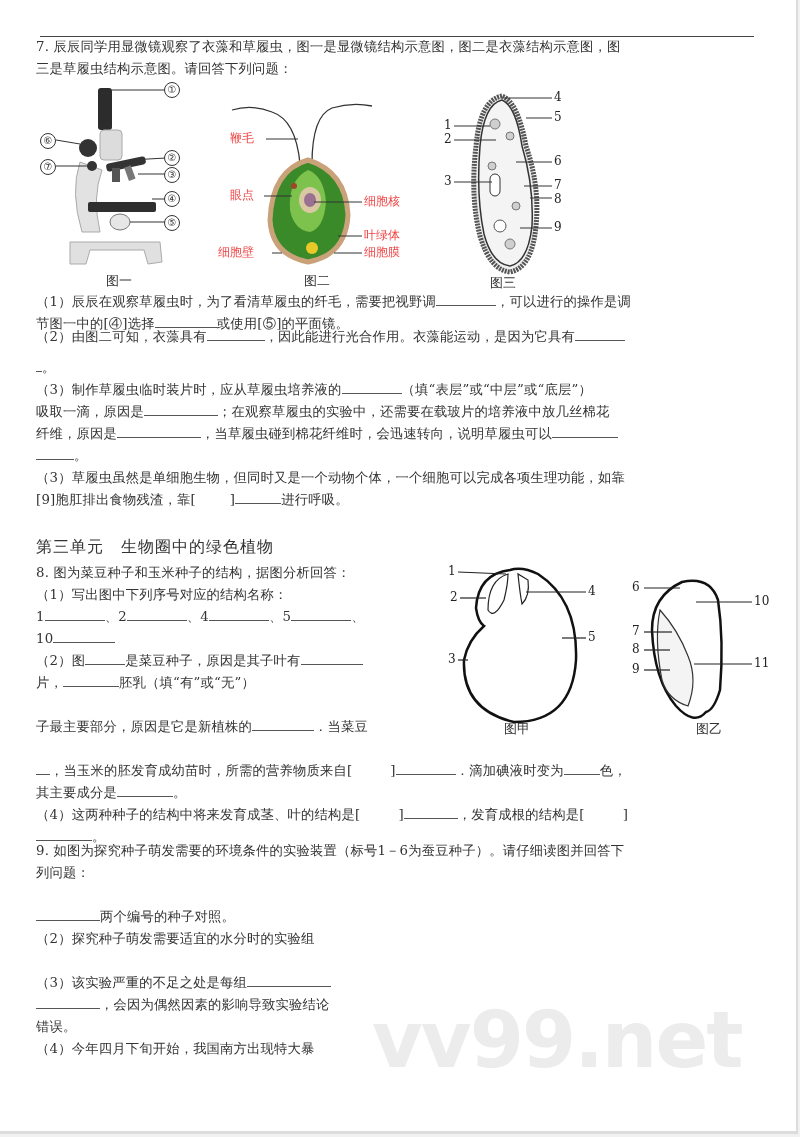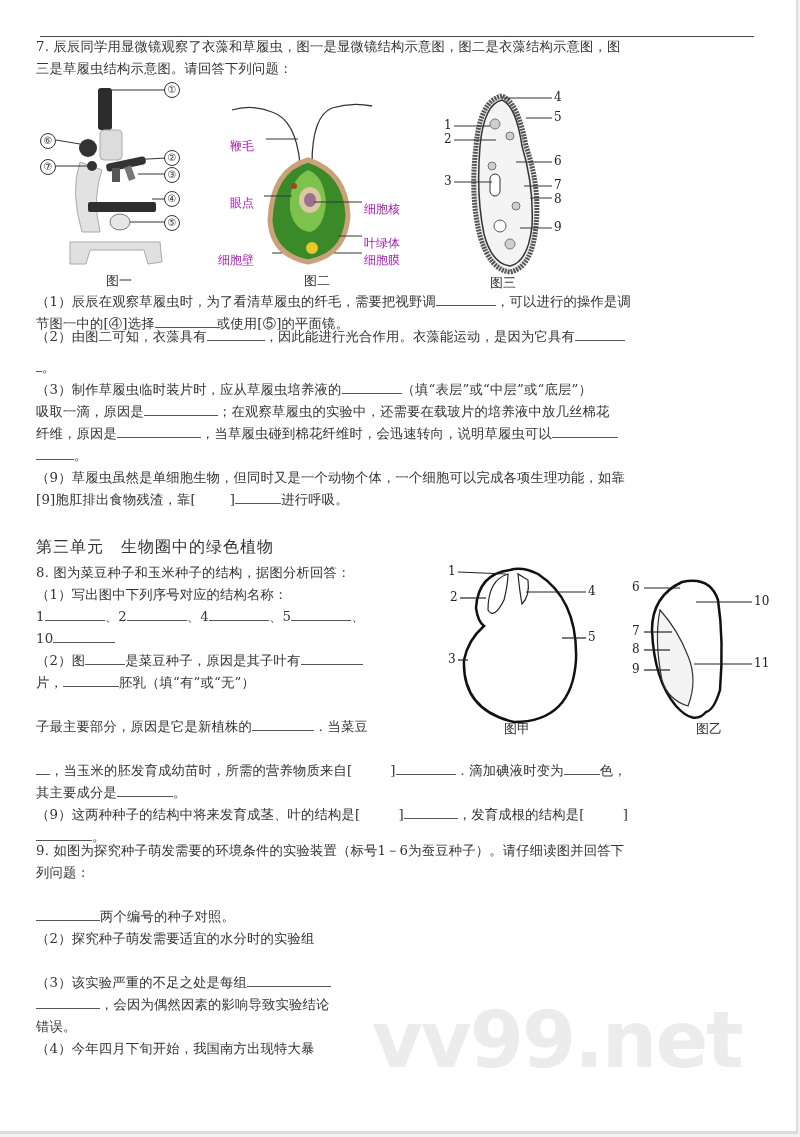--- a/index.html
+++ b/index.html
@@ -10,21 +10,21 @@
   .page {
     position: absolute; left: 0; top: 0; width: 796px; height: 1131px;
     background: #ffffff; border-right: 2px solid #dcdcdc; border-bottom: 3px solid #dcdcdc;
   }
   .topline { position: absolute; left: 40px; top: 36px; width: 714px; height: 1px; background: #444; }
   .p { position: absolute; left: 36px; font-size: 13.3px; line-height: 22px; white-space: nowrap; letter-spacing: 0.2px; }
   .blank { display: inline-block; border-bottom: 1px solid #555; height: 14px; vertical-align: baseline; }
   .h3 { position: absolute; left: 36px; top: 537px; font-size: 16px; letter-spacing: 1px; color: #333; font-family: "DejaVu Sans", sans-serif; }
   .fig { position: absolute; }
   .cap { position: absolute; font-size: 13px; font-family: "DejaVu Sans", sans-serif; color: #333; }
-  .lbl { position: absolute; font-size: 12px; font-family: "DejaVu Sans", sans-serif; color: #a21caf; margin-top: 8px; }
+  .lbl { position: absolute; font-size: 12px; font-family: "DejaVu Sans", sans-serif; color: #ef4444; }
   .num { position: absolute; font-size: 12px; font-family: "DejaVu Serif", serif; color: #222; }
   .circ { position: absolute; width: 14px; height: 14px; border: 1px solid #333; border-radius: 50%; font-size: 10px; line-height: 14px; text-align: center; font-family: "DejaVu Sans", sans-serif; background: #fff; }
   .watermark {
     position: absolute; left: 372px; top: 995px; font-size: 78px; font-weight: bold;
     font-family: "DejaVu Sans", sans-serif; color: #ececec; letter-spacing: -2px;
   }
 </style>
 </head>
 <body>
 
@@ -141,21 +141,21 @@
   </div>
   <div class="p" style="top:401px">
     <span>吸取一滴，原因是</span><span class="blank" style="width:74px"></span><span>；在观察草履虫的实验中，还需要在载玻片的培养液中放几丝棉花</span>
   </div>
   <div class="p" style="top:423px">
     <span>纤维，原因是</span><span class="blank" style="width:84px"></span><span>，当草履虫碰到棉花纤维时，会迅速转向，说明草履虫可以</span><span class="blank" style="width:66px"></span>
   </div>
   <div class="p" style="top:445px">
     <span class="blank" style="width:38px"></span><span>。</span>
   </div>
-  <div class="p" style="top:467px">（9）草履虫虽然是单细胞生物，但同时又是一个动物个体，一个细胞可以完成各项生理功能，如靠</div>
+  <div class="p" style="top:467px">（3）草履虫虽然是单细胞生物，但同时又是一个动物个体，一个细胞可以完成各项生理功能，如靠</div>
   <div class="p" style="top:489px">
     <span>[9]胞肛排出食物残渣，靠[</span><span style="display:inline-block;width:34px"></span><span>]</span><span class="blank" style="width:46px"></span><span>进行呼吸。</span>
   </div>
 
   <div class="h3">第三单元　生物圈中的绿色植物</div>
 
   <div class="p" style="top:562px">8. 图为菜豆种子和玉米种子的结构，据图分析回答：</div>
   <div class="p" style="top:584px">（1）写出图中下列序号对应的结构名称：</div>
   <div class="p" style="top:606px">
     <span>1</span><span class="blank" style="width:60px"></span><span>、2</span><span class="blank" style="width:60px"></span><span>、4</span><span class="blank" style="width:60px"></span><span>、5</span><span class="blank" style="width:60px"></span><span>、</span>
@@ -172,21 +172,21 @@
   <div class="p" style="top:716px">
     <span>子最主要部分，原因是它是新植株的</span><span class="blank" style="width:62px"></span><span>．当菜豆</span>
   </div>
   <div class="p" style="top:760px">
     <span class="blank" style="width:14px"></span><span>，当玉米的胚发育成幼苗时，所需的营养物质来自[</span><span style="display:inline-block;width:38px"></span><span>]</span><span class="blank" style="width:60px"></span><span>．滴加碘液时变为</span><span class="blank" style="width:36px"></span><span>色，</span>
   </div>
   <div class="p" style="top:782px">
     <span>其主要成分是</span><span class="blank" style="width:56px"></span><span>。</span>
   </div>
   <div class="p" style="top:804px">
-    <span>（9）这两种种子的结构中将来发育成茎、叶的结构是[</span><span style="display:inline-block;width:38px"></span><span>]</span><span class="blank" style="width:54px"></span><span>，发育成根的结构是[</span><span style="display:inline-block;width:38px"></span><span>]</span>
+    <span>（4）这两种种子的结构中将来发育成茎、叶的结构是[</span><span style="display:inline-block;width:38px"></span><span>]</span><span class="blank" style="width:54px"></span><span>，发育成根的结构是[</span><span style="display:inline-block;width:38px"></span><span>]</span>
   </div>
   <div class="p" style="top:826px">
     <span class="blank" style="width:56px"></span><span>。</span>
   </div>
 
   <div class="fig" style="left:448px;top:560px;width:330px;height:185px">
     <svg width="330" height="185">
       <path d="M62 10 Q30 14 28 48 Q30 62 36 66 Q20 80 16 100 Q14 150 66 162 Q124 162 128 100 Q130 40 90 14 Q74 6 62 10 Z" fill="#fff" stroke="#111" stroke-width="2.5"></path>
       <path d="M60 14 Q40 20 40 50 Q46 60 56 40 Q60 24 60 14 Z" fill="#fff" stroke="#222" stroke-width="1.2"></path>
       <path d="M70 14 Q72 34 74 44 Q82 36 80 20 Z" fill="#fff" stroke="#222" stroke-width="1.2"></path>

